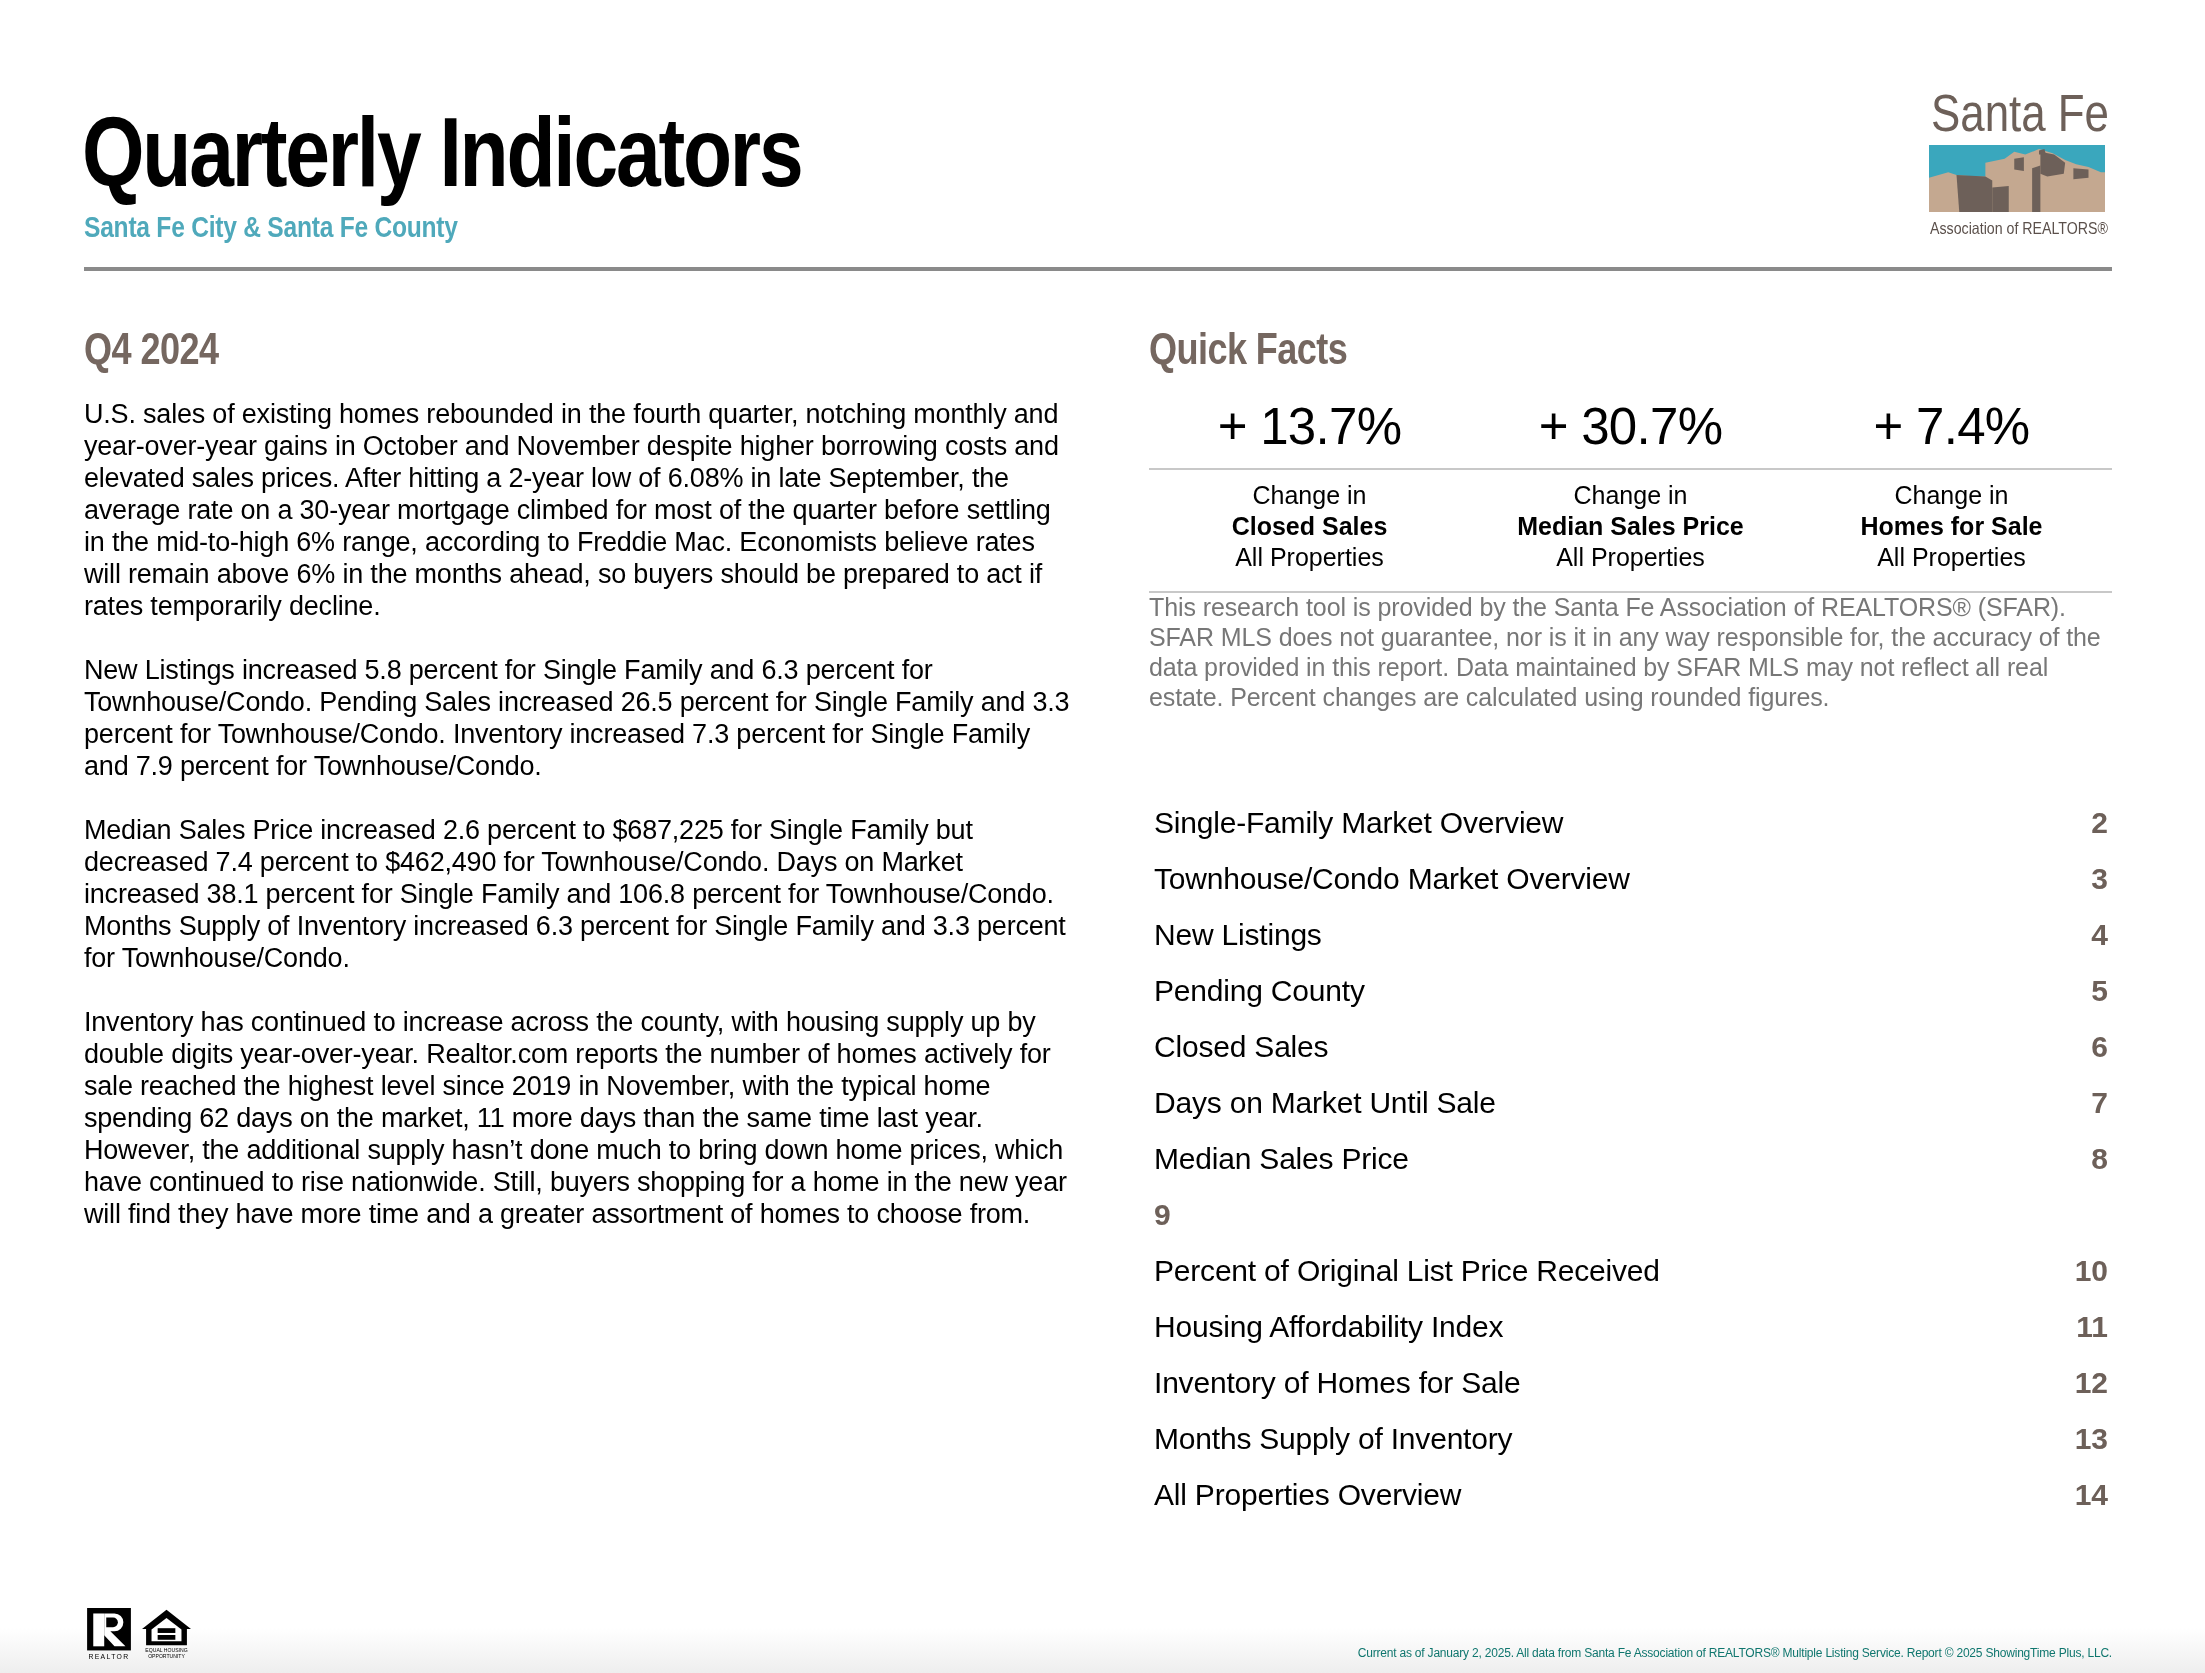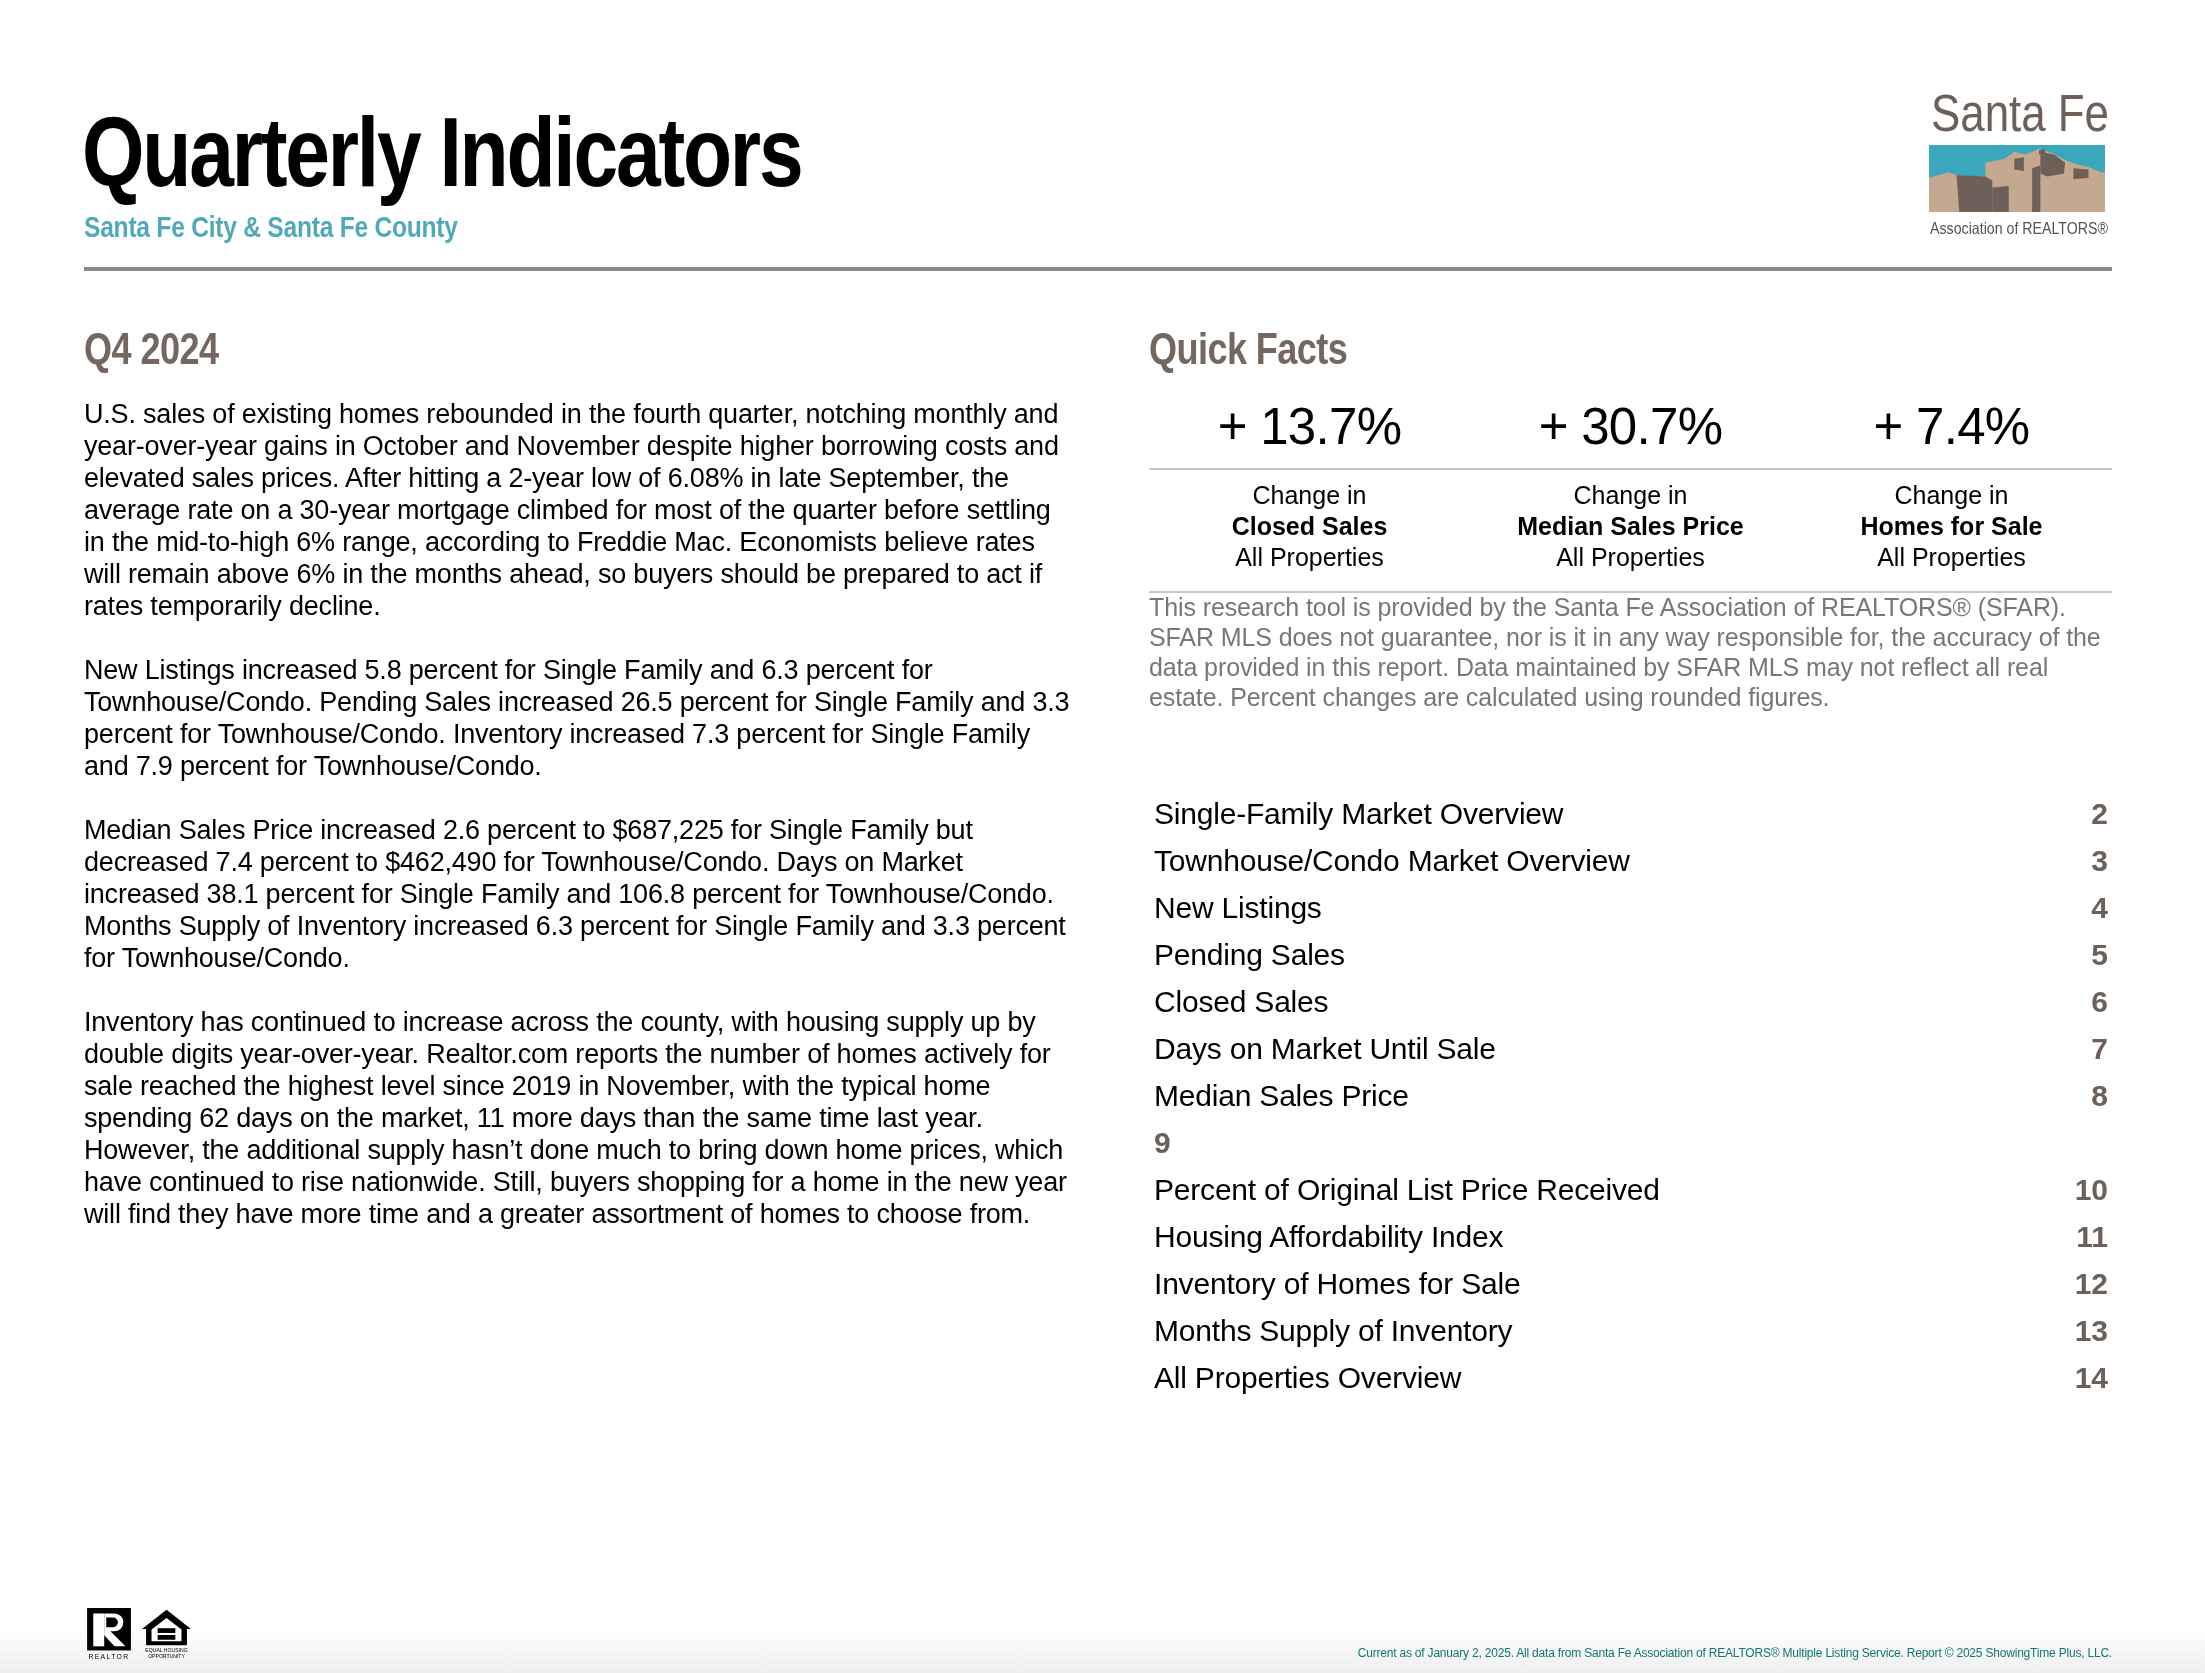--- a/index.html
+++ b/index.html
@@ -47,21 +47,21 @@
   .fact-rule { height: 2.1px; background: #c8c8c8; margin-top: 0; }
   .fact-label { font-size: 25px; line-height: 31px; padding-top: 9.6px; padding-bottom: 18px; }
   .fact-label .b { font-weight: 700; }
 
   .disclaimer {
     left: 1149px; top: 592px; width: 969px; color: #777777; font-size: 25px; line-height: 30px;
     letter-spacing: -0.1px;
   }
 
   .toc { left: 1154px; top: 797px; width: 954px; }
-  .toc-item { display: flex; justify-content: space-between; align-items: baseline; height: 47px; }
+  .toc-item { display: flex; justify-content: space-between; align-items: baseline; height: 47px; margin-top: 9px; }
   .toc-label { font-size: 30px; color: #000; letter-spacing: -0.2px; }
   .toc-page { font-size: 30px; font-weight: 700; color: #6d6059; }
 
   .footer-bar { left: 0; top: 1628px; width: 2205px; height: 45px;
     background: linear-gradient(#ffffff, #eeeeee); }
   .footer-text { right: 93px; top: 1646px; font-size: 12px; color: #0f766e; white-space: nowrap; letter-spacing: -0.2px; }
 
   .realtor-logo { left: 87px; top: 1608px; width: 44px; height: 52px; }
   .eho-logo { left: 142px; top: 1608px; width: 49px; height: 54px; }
 </style>
@@ -142,21 +142,21 @@
     </div>
   <div class="toc-item">
       <span class="toc-label">Townhouse/Condo Market Overview</span>
       <span class="toc-page">3</span>
     </div>
   <div class="toc-item">
       <span class="toc-label">New Listings</span>
       <span class="toc-page">4</span>
     </div>
   <div class="toc-item">
-      <span class="toc-label">Pending Sales</span>
+      <span class="toc-label">Pending County</span>
       <span class="toc-page">5</span>
     </div>
   <div class="toc-item">
       <span class="toc-label">Closed Sales</span>
       <span class="toc-page">6</span>
     </div>
   <div class="toc-item">
       <span class="toc-label">Days on Market Until Sale</span>
       <span class="toc-page">7</span>
     </div>

